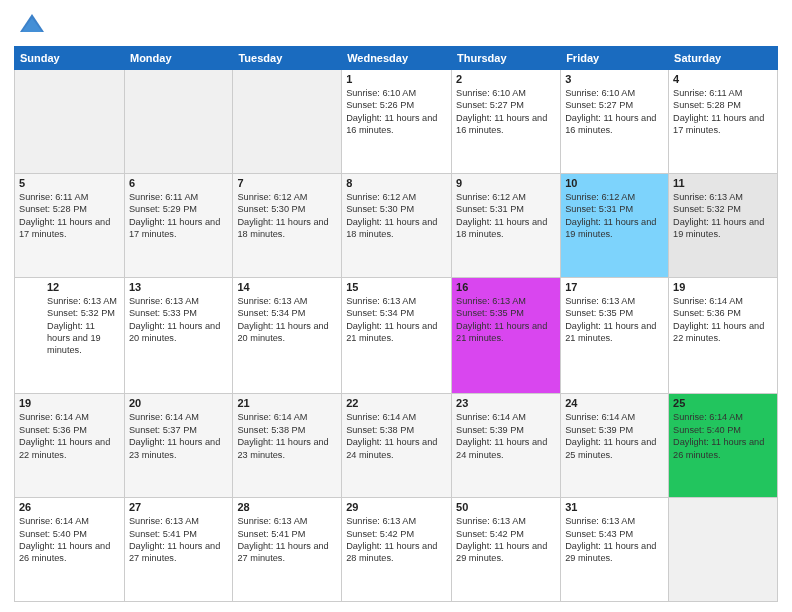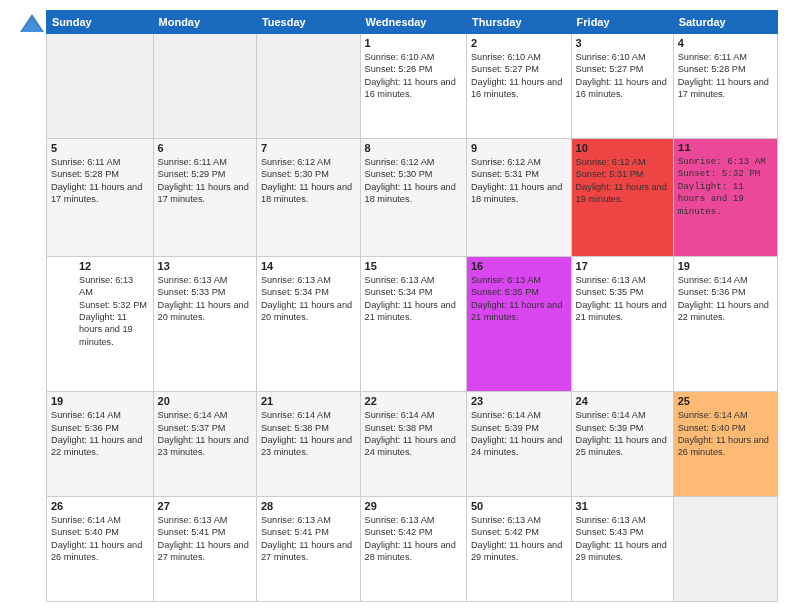--- a/index.html
+++ b/index.html
@@ -7,20 +7,21 @@
       width: 792px;
       height: 612px;
       font-family: Arial, sans-serif;
       background: #fff;
       overflow: hidden;
     }
     .page {
       width: 792px;
       height: 612px;
       display: flex;
+      flex-direction: column;
       padding: 10px 14px 10px 14px;
     }
     .header {
       display: flex;
       justify-content: space-between;
       align-items: flex-start;
       margin-bottom: 8px;
     }
     .logo {
       display: flex;
@@ -186,27 +187,27 @@
             <div class="day-info" style="white-space: pre-line;">Sunrise: 6:12 AM
 Sunset: 5:30 PM
 Daylight: 11 hours and 18 minutes.</div>
           </td>
           <td style="background: rgb(245, 245, 245);">
             <span class="day-number">9</span>
             <div class="day-info" style="white-space: pre-line;">Sunrise: 6:12 AM
 Sunset: 5:31 PM
 Daylight: 11 hours and 18 minutes.</div>
           </td>
-          <td style="background: #ef4444; margin-left: 20px;">
+          <td style="background: #7dd3fc; margin-left: 20px;">
             <span class="day-number">10</span>
             <div class="day-info" style="white-space: pre-line;">Sunrise: 6:12 AM
 Sunset: 5:31 PM
 Daylight: 11 hours and 19 minutes.</div>
           </td>
-          <td style="background: #ec4899; font-family: Liberation Mono, monospace;">
+          <td style="background: #e5e5e5;">
             <span class="day-number">11</span>
             <div class="day-info" style="white-space: pre-line;">Sunrise: 6:13 AM
 Sunset: 5:32 PM
 Daylight: 11 hours and 19 minutes.</div>
           </td>
         </tr>
         <tr>
           <td style="background: rgb(255, 255, 255); padding-left: 32px;">
             <span class="day-number">12</span>
             <div class="day-info" style="white-space: pre-line;">Sunrise: 6:13 AM
@@ -280,21 +281,21 @@
             <div class="day-info" style="white-space: pre-line;">Sunrise: 6:14 AM
 Sunset: 5:39 PM
 Daylight: 11 hours and 24 minutes.</div>
           </td>
           <td style="background: rgb(245, 245, 245);">
             <span class="day-number">24</span>
             <div class="day-info" style="white-space: pre-line;">Sunrise: 6:14 AM
 Sunset: 5:39 PM
 Daylight: 11 hours and 25 minutes.</div>
           </td>
-          <td style="background: #fdba74;">
+          <td style="background: #22c55e;">
             <span class="day-number">25</span>
             <div class="day-info" style="white-space: pre-line;">Sunrise: 6:14 AM
 Sunset: 5:40 PM
 Daylight: 11 hours and 26 minutes.</div>
           </td>
         </tr>
         <tr>
           <td style="background: rgb(255, 255, 255);">
             <span class="day-number">26</span>
             <div class="day-info" style="white-space: pre-line;">Sunrise: 6:14 AM

